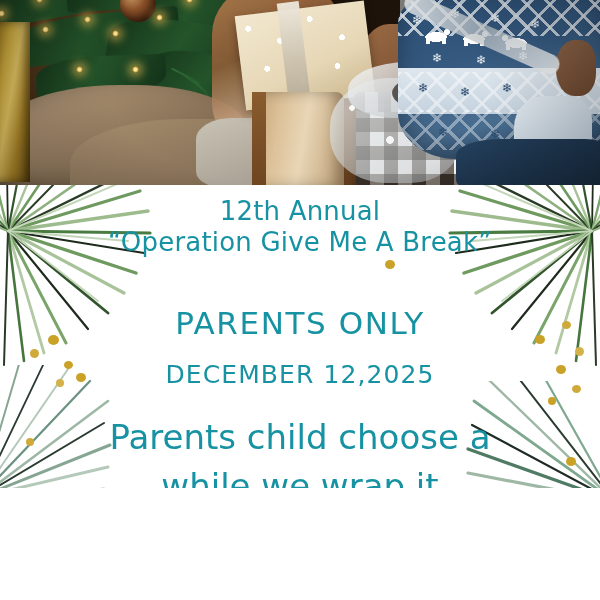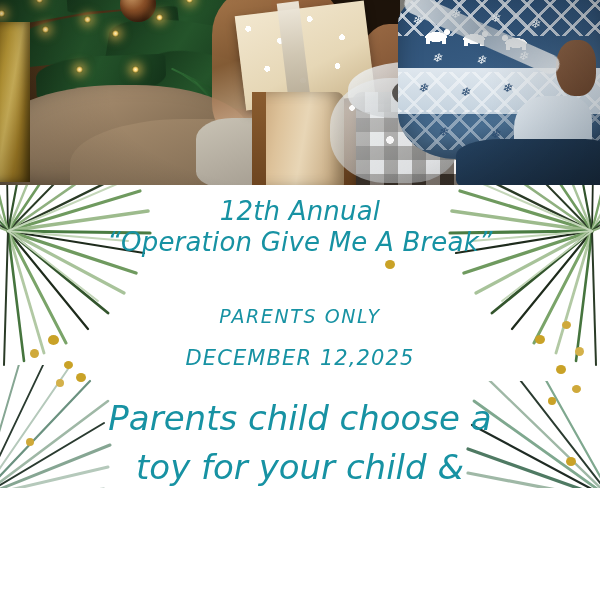--- a/index.html
+++ b/index.html
@@ -1,20 +1,20 @@
 <!DOCTYPE html>
 <html><head>
 <meta charset="utf-8">
 <title>Holiday Event Flyer</title>
 <style>
   * { margin:0; padding:0; box-sizing:border-box; }
   html,body { width:600px; height:600px; overflow:hidden; background:#ffffff; }
   body { font-family:"Liberation Sans", sans-serif; }
 
-  #flyer { position:relative; width:600px; height:488px; background:#0f172a; overflow:hidden;font-style:italic; }
+  #flyer { position:relative; width:600px; height:488px; background:#0f172a; overflow:hidden; }
 
   
   #photo {
     position:absolute; left:0; top:0; width:600px; height:185px;
     overflow:hidden; background:#2a1d13;
   }
   
   .ph-base {
     position:absolute; inset:0;
     background:
@@ -232,25 +232,25 @@
   }
   .teal { color:#1792a3; }
   .l-title {
     font-family:"DejaVu Sans", sans-serif;
     font-size:26px; letter-spacing:.2px; line-height:1.18;
     padding-top:11px;
   }
   .l-title .ln2 { display:block; }
   .l-parents {
     font-family:"DejaVu Sans", sans-serif;
-    font-size:19px; letter-spacing:1.6px; margin-top:48px;
+    font-size:31px; letter-spacing:1.6px; margin-top:48px;
   }
   .l-date {
     font-family:"DejaVu Sans", sans-serif;
-    font-size:21px; letter-spacing:1.1px; margin-top:19px;
+    font-size:25px; letter-spacing:1.1px; margin-top:19px;
   }
   .l-time {
     font-family:"DejaVu Sans", sans-serif;
     font-size:26px; letter-spacing:1.2px; margin-top:3px;
   }
   .l-body {
     font-family:"DejaVu Sans", sans-serif;
     font-size:34px; line-height:1.44; margin-top:24px;
   }
   .l-body span { display:block; }
@@ -482,19 +482,18 @@
 
     <div id="copy">
       <div class="l-title teal">
         <span>12th Annual</span>
         <span class="ln2">“Operation Give Me A Break”</span>
       </div>
       <div class="l-parents teal">PARENTS ONLY</div>
       <div class="l-date teal">DECEMBER 12,2025</div>
       <div class="l-body teal">
         <span>Parents child choose a</span>
-        <span>toy for your child &amp;</span>
         <span>while we wrap it</span>
       </div>
     </div>
 
   </div>
 </div>
 
 </body></html>

